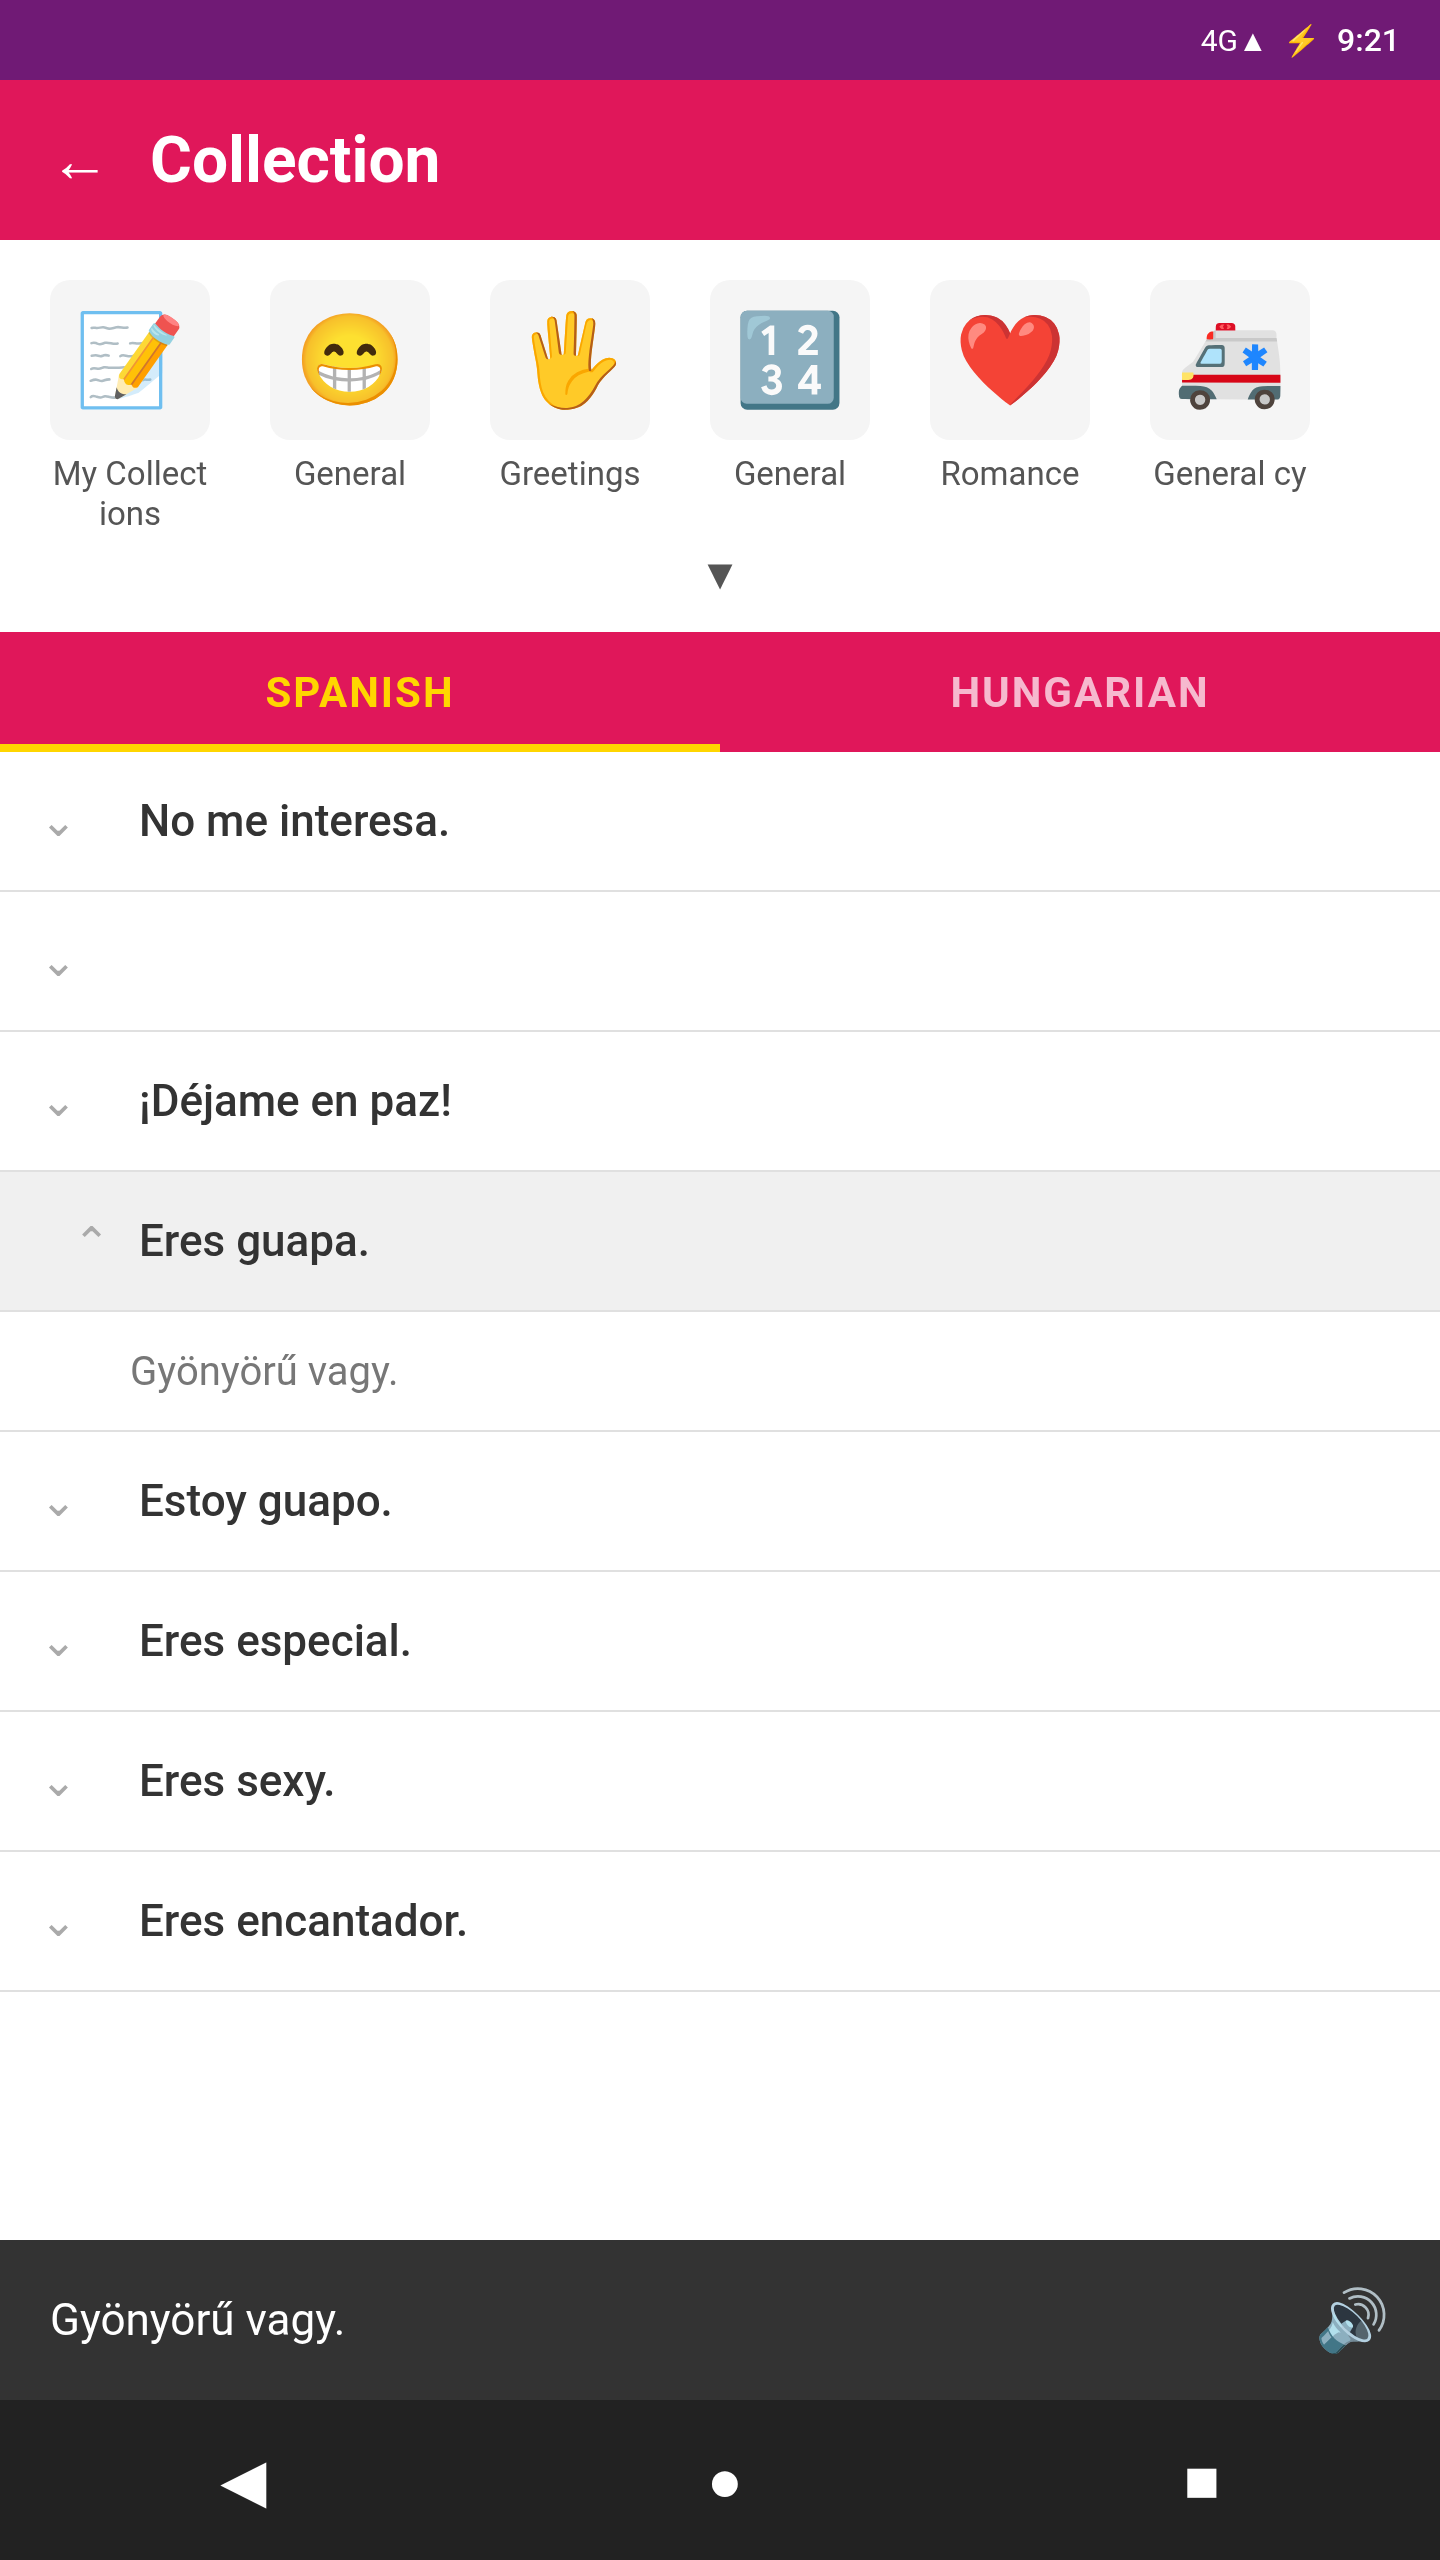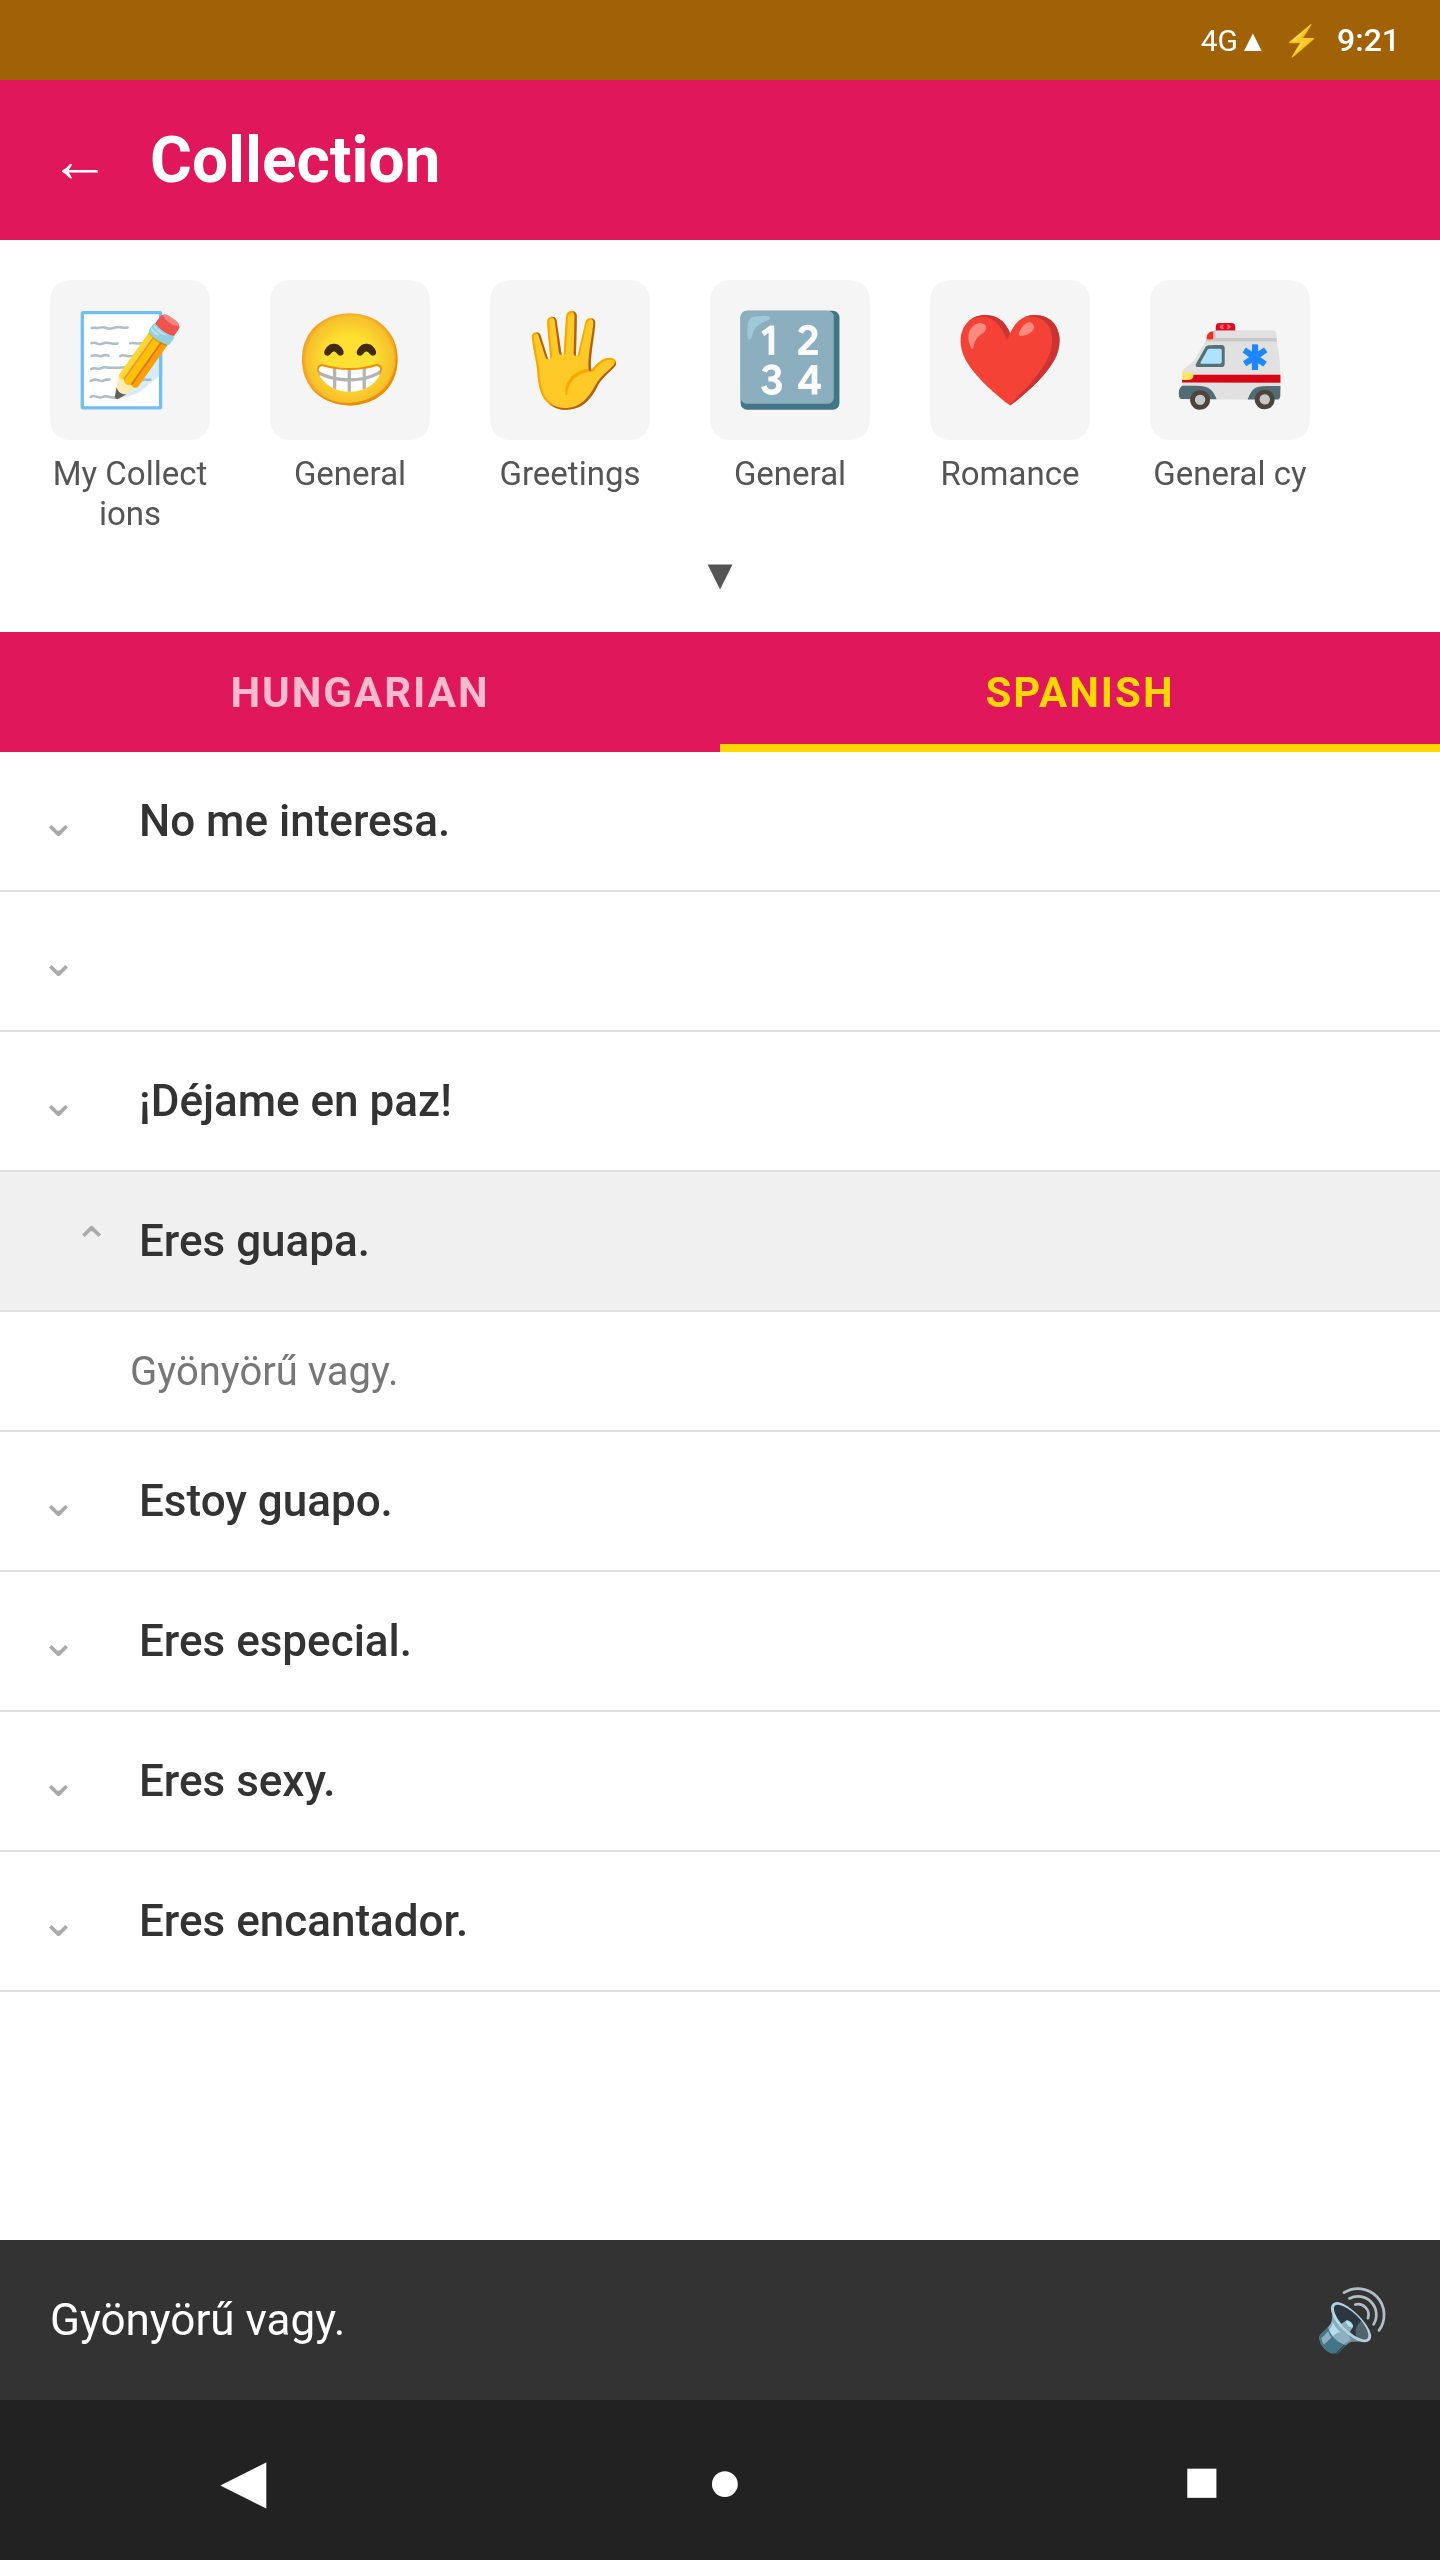--- a/index.html
+++ b/index.html
@@ -10,21 +10,21 @@
       font-family: 'Roboto', Arial, sans-serif;
       background: #fff;
       overflow: hidden;
       position: relative;
     }
 
     
     .status-bar {
       width: 100%;
       height: 80px;
-      background: #a16207;
+      background: #701a75;
       display: flex;
       align-items: center;
       justify-content: flex-end;
       padding: 0 40px;
       gap: 20px;
     }
     .status-bar-icons {
       display: flex;
       align-items: center;
       gap: 16px;
@@ -309,25 +309,25 @@
       </div>
       <span class="category-label">General cy</span>
     </div>
   </div>
   <div class="expand-chevron">
     <span>▾</span>
   </div>
 </div>
 
 <div class="tabs">
+  <div class="tab tab-spanish">
+    <span class="tab-label">SPANISH</span>
+  </div>
   <div class="tab tab-hungarian">
     <span class="tab-label">HUNGARIAN</span>
-  </div>
-  <div class="tab tab-spanish">
-    <span class="tab-label">SPANISH</span>
   </div>
 </div>
 
 <div class="phrase-list">
 
   <div class="phrase-row">
     <span class="phrase-chevron">⌄</span>
     <span class="phrase-text">No me interesa.</span>
   </div>
 

